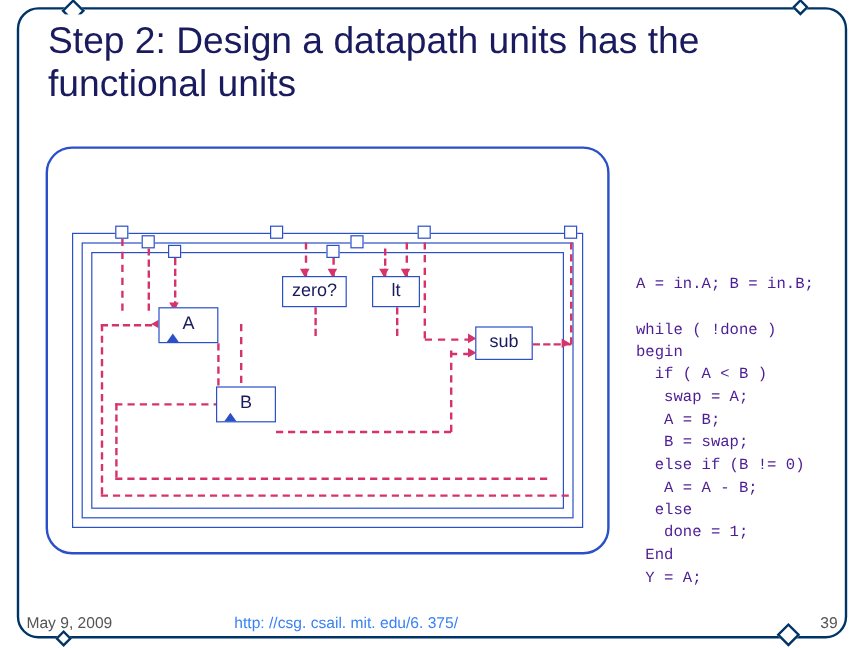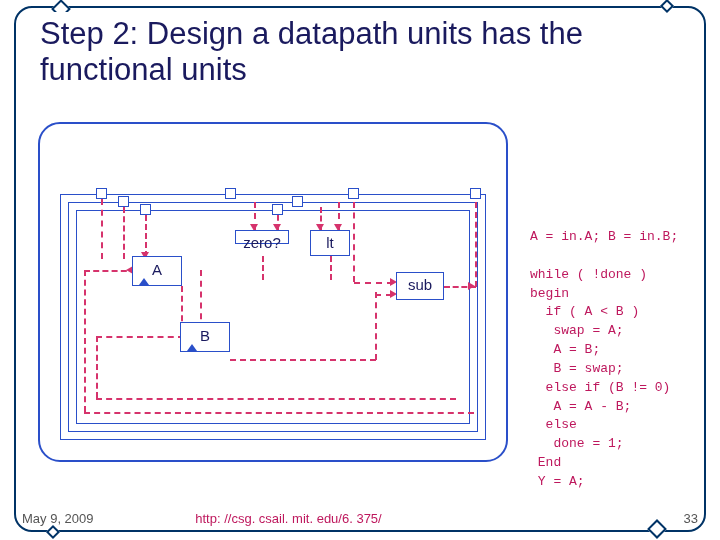--- a/index.html
+++ b/index.html
@@ -80,21 +80,21 @@
 
   .fu-box {
     position: absolute;
     border: 1px solid #2a4fc9;
     background: #fff;
     text-align: center;
     font-size: 15px;
     color: #1a1a5e;
     padding-top: 3px;
   }
-  .fu-zero { top: 106px; left: 195px; width: 54px; height: 14px; }
+  .fu-zero { top: 106px; left: 195px; width: 54px; height: 26px; }
   .fu-lt   { top: 106px; left: 270px; width: 40px; height: 26px; }
   .fu-sub  { top: 148px; left: 356px; width: 48px; height: 28px; }
 
   .reg {
     position: absolute;
     width: 50px; height: 30px;
     border: 1px solid #2a4fc9;
     background: #fff;
     font-size: 15px;
     color: #1a1a5e;
@@ -140,37 +140,37 @@
     border-top:4px solid transparent;border-bottom:4px solid transparent;
     border-right:7px solid #d6336c;
   }
 
   .code {
     position: absolute;
     top: 228px; left: 530px;
     width: 184px;
     font-family: "Courier New", monospace;
     font-size: 13px;
-    color: #be185d;
+    color: #4c1d95;
     line-height: 1.45;
     white-space: pre;
   }
 
   .footer-date {
     position: absolute;
     bottom: 14px; left: 22px;
     font-size: 13px;
     color: #555;
   }
   .footer-url {
     position: absolute;
     bottom: 14px; left: 0; width: 577px;
     text-align: center;
     font-size: 13px;
-    color: #be185d;
+    color: #3b82f6;
   }
   .footer-page {
     position: absolute;
     bottom: 14px; right: 22px;
     font-size: 13px;
     color: #555;
   }
 </style>
 </head>
 <body>
@@ -255,13 +255,13 @@
    B = swap;
   else if (B != 0)
    A = A - B;
   else
    done = 1;
  End
  Y = A;</div>
 
 <div class="footer-date">May 9, 2009</div>
 <div class="footer-url">http: //csg. csail. mit. edu/6. 375/</div>
-<div class="footer-page">33</div>
+<div class="footer-page">39</div>
 
 </body></html>

